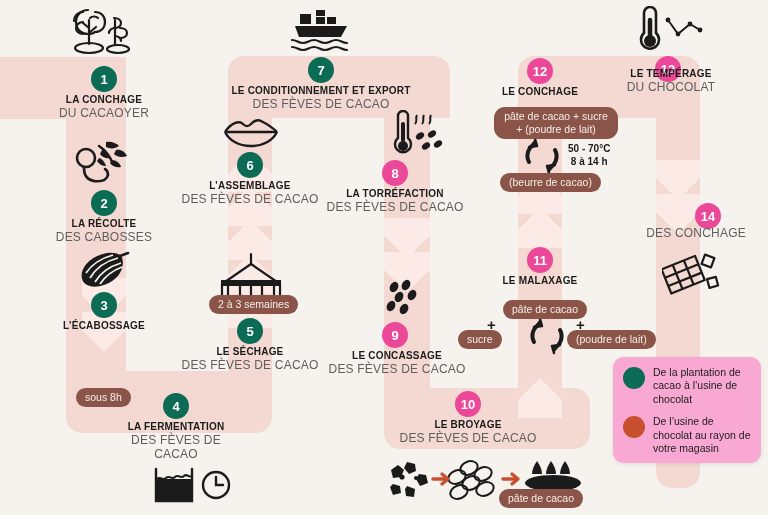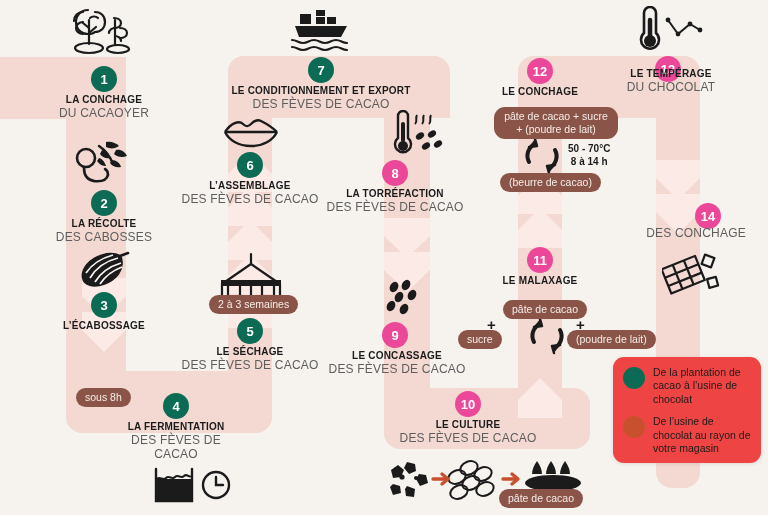--- a/index.html
+++ b/index.html
@@ -35,21 +35,21 @@
   .pill.multi{white-space:normal;}
 
   .icon{position:absolute;}
   .icon svg{display:block;}
 
   .plus{position:absolute;font-size:15px;font-weight:bold;color:#1b1b1b;}
   .tempnote{position:absolute;font-size:10px;font-weight:bold;color:#1b1b1b;text-align:center;line-height:1.3;white-space:nowrap;}
 
   #legend{
     position:absolute;left:613px;top:357px;width:148px;height:106px;
-    background:#ef4444;border-radius:11px;
+    background:#f9a8d4;border-radius:11px;
     box-shadow:0 1px 4px rgba(0,0,0,.10);
     padding:9px 8px 0 10px;box-sizing:border-box;
   }
   .legrow{display:flex;align-items:flex-start;margin-bottom:9px;}
   .legdot{width:22px;height:22px;border-radius:50%;flex:0 0 22px;margin-right:8px;margin-top:1px;}
   .legdot.green{background:#0c6b55;}
   .legdot.orange{background:#c9502f;}
   .legtxt{font-size:10.5px;color:#1b1b1b;line-height:1.28;}
 </style>
 </head>
@@ -352,21 +352,21 @@
     </div>
     <div class="lbl" style="left:325px;top:188px;width:140px;">
       <div class="t1">LA TORRÉFACTION</div>
       <div class="t2">DES FÈVES DE CACAO</div>
     </div>
     <div class="lbl" style="left:327px;top:350px;width:140px;">
       <div class="t1">LE CONCASSAGE</div>
       <div class="t2">DES FÈVES DE CACAO</div>
     </div>
     <div class="lbl" style="left:398px;top:419px;width:140px;">
-      <div class="t1">LE CULTURE</div>
+      <div class="t1">LE BROYAGE</div>
       <div class="t2">DES FÈVES DE CACAO</div>
     </div>
     <div class="lbl" style="left:470px;top:275px;width:140px;">
       <div class="t1">LE MALAXAGE</div>
     </div>
     <div class="lbl" style="left:470px;top:86px;width:140px;">
       <div class="t1">LE CONCHAGE</div>
     </div>
     <div class="lbl" style="left:601px;top:68px;width:140px;">
       <div class="t1">LE TEMPÉRAGE</div>

